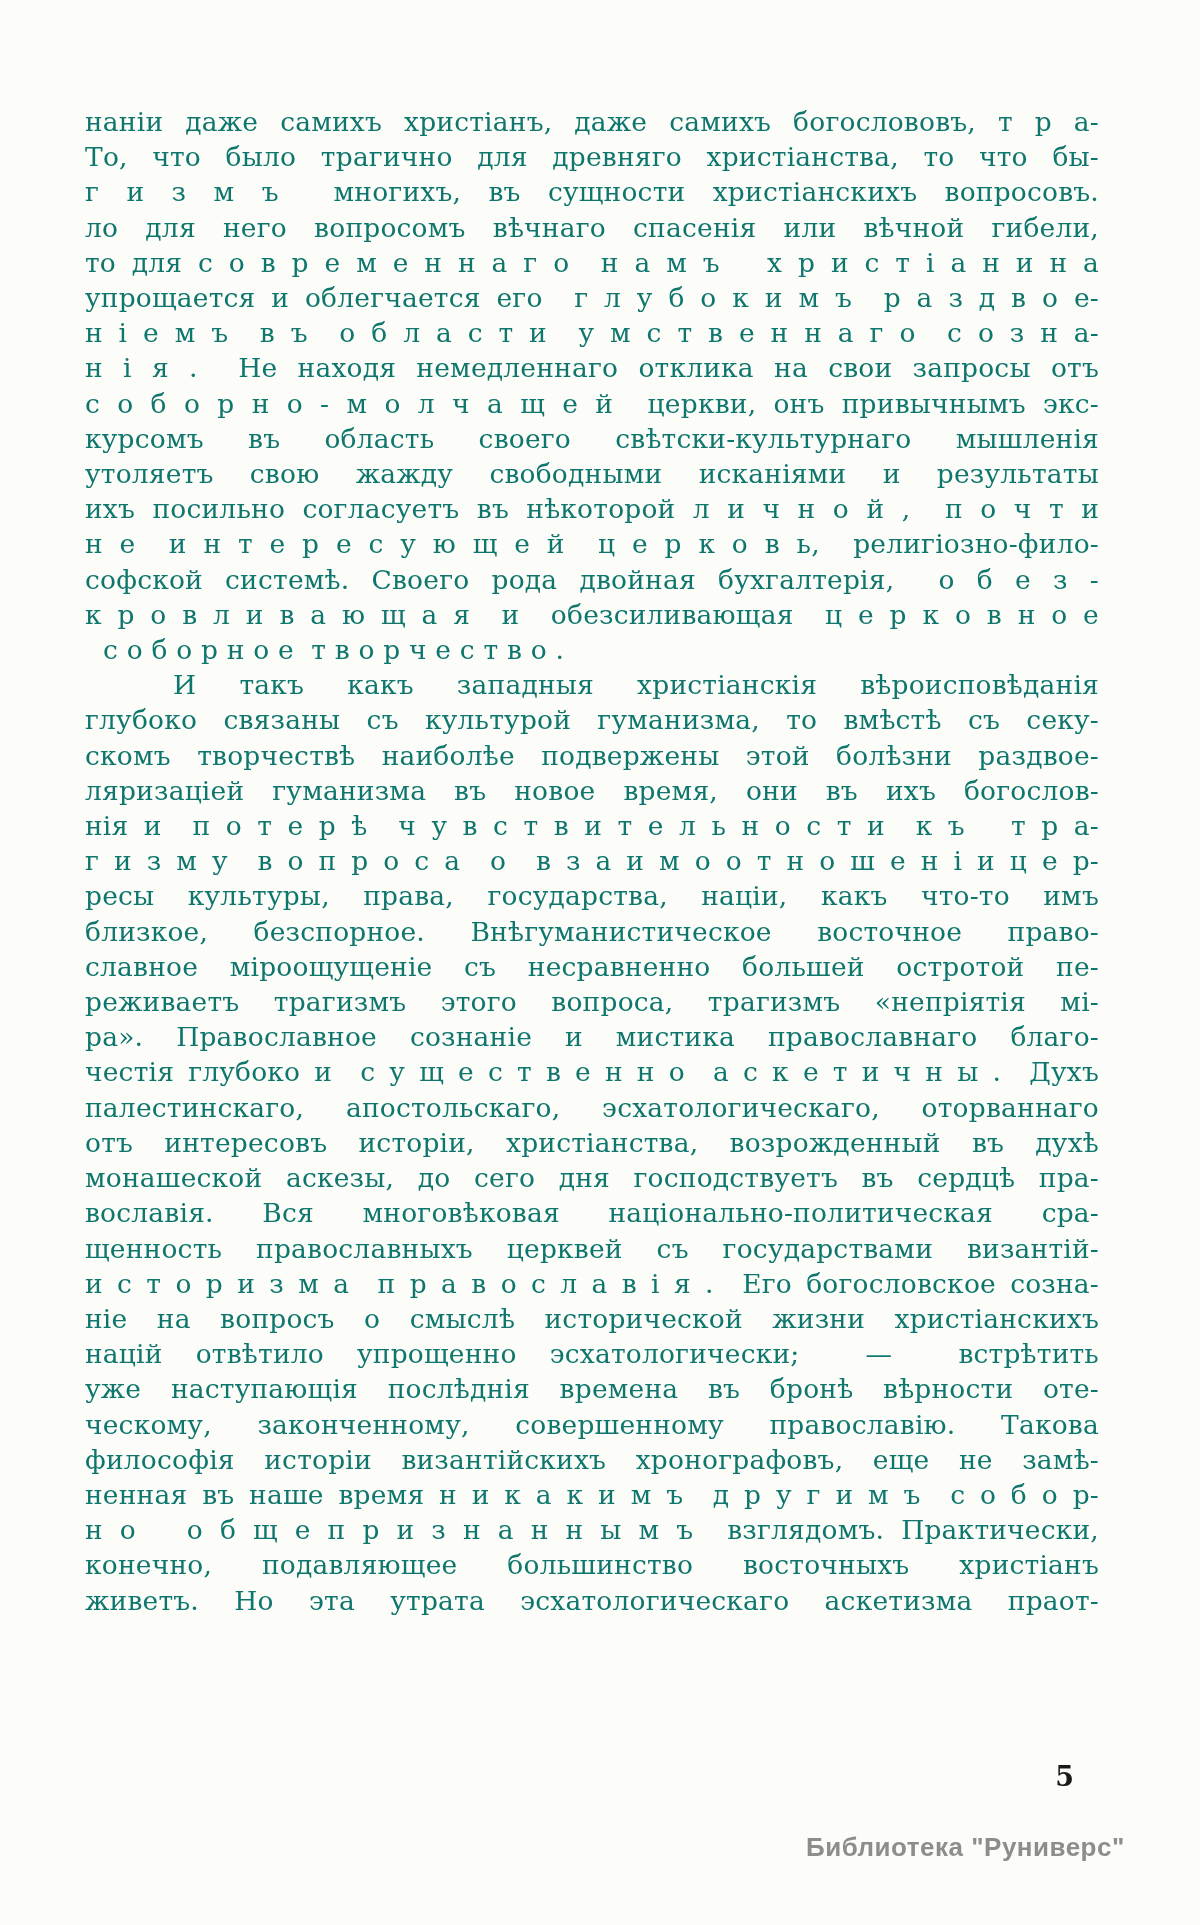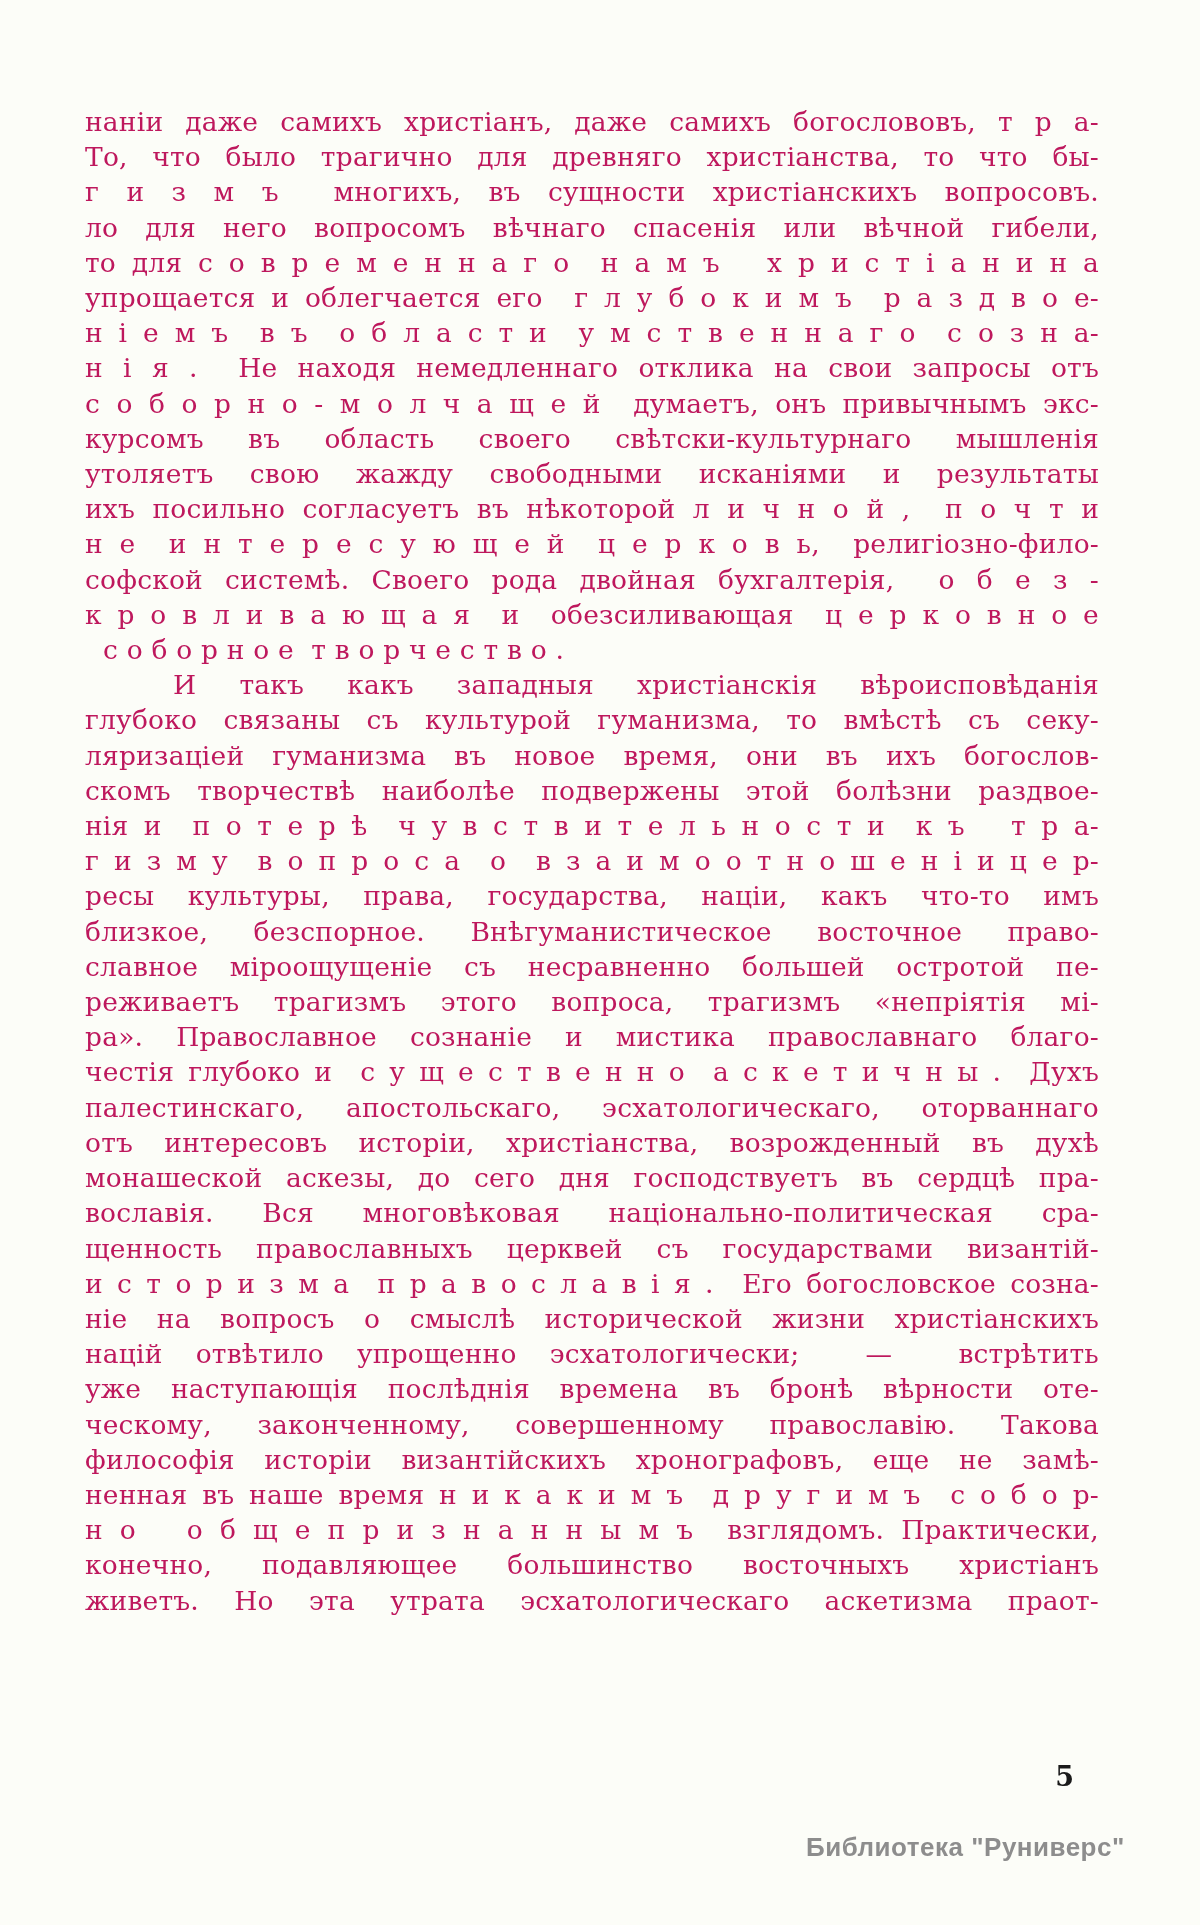--- a/index.html
+++ b/index.html
@@ -9,21 +9,21 @@
     margin:0 auto;
     background:#fcfdf8;
     font-family:"DejaVu Serif","Liberation Serif",serif;
     overflow:hidden;
   }
   .text-block{
     position:absolute;
     left:85px;top:104px;width:1014px;
     font-size:26.5px;
     line-height:35.2px;
-    color:#be185d;
+    color:#0f766e;
     letter-spacing:0.2px;
   }
   .ln{
     white-space:pre-wrap;
     text-align:justify;
     text-align-last:justify;
     min-height:35.2px;
   }
   .ln.par-end{
     text-align-last:left;
@@ -57,32 +57,32 @@
 <div class="page">
   <div class="text-block">
     <div class="ln">наніи даже самихъ христіанъ, даже самихъ богослововъ, т р а-</div>
     <div class="ln">То, что было трагично для древняго христіанства, то что бы-</div>
     <div class="ln">г и з м ъ  многихъ, въ сущности христіанскихъ вопросовъ.</div>
     <div class="ln">ло для него вопросомъ вѣчнаго спасенія или вѣчной гибели,</div>
     <div class="ln">то для с о в р е м е н н а г о  н а м ъ   х р и с т і а н и н а</div>
     <div class="ln">упрощается и облегчается его  г л у б о к и м ъ  р а з д в о е-</div>
     <div class="ln">н і е м ъ  в ъ  о б л а с т и  у м с т в е н н а г о  с о з н а-</div>
     <div class="ln">н і я .  Не находя немедленнаго отклика на свои запросы отъ</div>
-    <div class="ln">с о б о р н о - м о л ч а щ е й  думаетъ, онъ привычнымъ экс-</div>
+    <div class="ln">с о б о р н о - м о л ч а щ е й  церкви, онъ привычнымъ экс-</div>
     <div class="ln">курсомъ въ область своего свѣтски-культурнаго мышленія</div>
     <div class="ln">утоляетъ свою жажду свободными исканіями и результаты</div>
     <div class="ln">ихъ посильно согласуетъ въ нѣкоторой л и ч н о й ,  п о ч т и</div>
     <div class="ln">н е  и н т е р е с у ю щ е й  ц е р к о в ь,  религіозно-фило-</div>
     <div class="ln">софской системѣ. Своего рода двойная бухгалтерія,  о б е з -</div>
     <div class="ln">к р о в л и в а ю щ а я  и  обезсиливающая  ц е р к о в н о е</div>
     <div class="ln par-end">с о б о р н о е  т в о р ч е с т в о .</div>
     <div class="ln indent">И такъ какъ западныя христіанскія вѣроисповѣданія</div>
     <div class="ln">глубоко связаны съ культурой гуманизма, то вмѣстѣ съ секу-</div>
+    <div class="ln">скомъ творчествѣ наиболѣе подвержены этой болѣзни раздвое-</div>
     <div class="ln">ляризаціей гуманизма въ новое время, они въ ихъ богослов-</div>
-    <div class="ln">скомъ творчествѣ наиболѣе подвержены этой болѣзни раздвое-</div>
     <div class="ln">нія и  п о т е р ѣ  ч у в с т в и т е л ь н о с т и  к ъ   т р а-</div>
     <div class="ln">г и з м у  в о п р о с а  о  в з а и м о о т н о ш е н і и ц е р-</div>
     <div class="ln">ресы культуры, права, государства, націи, какъ что-то имъ</div>
     <div class="ln">близкое, безспорное. Внѣгуманистическое восточное право-</div>
     <div class="ln">славное міроощущеніе съ несравненно большей остротой пе-</div>
     <div class="ln">реживаетъ трагизмъ этого вопроса, трагизмъ «непріятія мі-</div>
     <div class="ln">ра». Православное сознаніе и мистика православнаго благо-</div>
     <div class="ln">честія глубоко и  с у щ е с т в е н н о  а с к е т и ч н ы .  Духъ</div>
     <div class="ln">палестинскаго, апостольскаго, эсхатологическаго, оторваннаго</div>
     <div class="ln">отъ интересовъ исторіи, христіанства, возрожденный въ духѣ</div>

